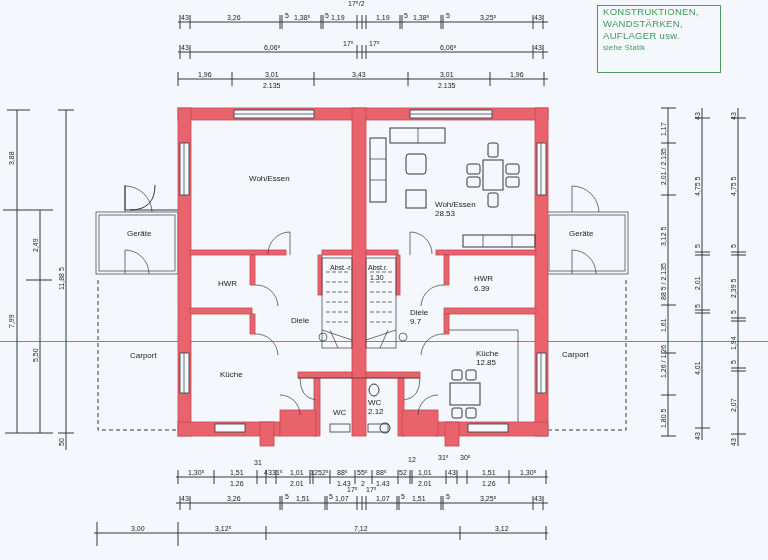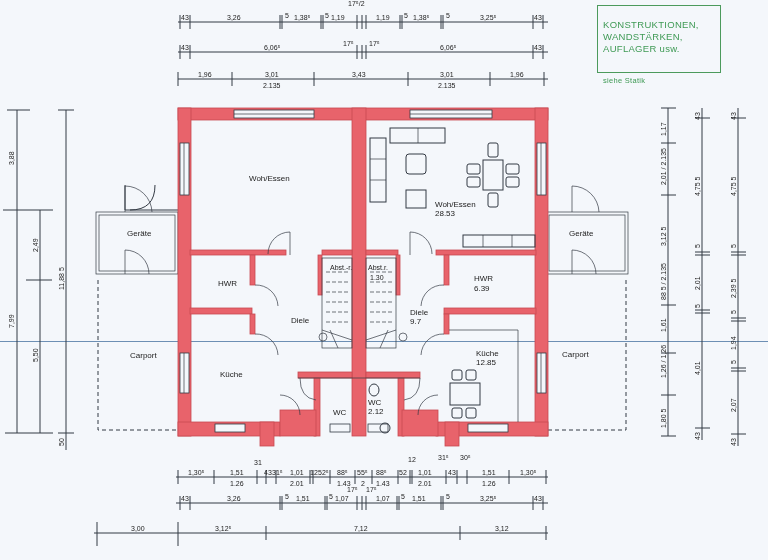--- a/index.html
+++ b/index.html
@@ -1,19 +1,19 @@
 <!DOCTYPE html>
 <html><head>
 <meta charset="utf-8">
 <style>
   html,body{margin:0;padding:0;}
   body{width:768px;height:560px;overflow:hidden;background:#f4f7fb;font-family:"Liberation Sans",sans-serif;position:relative;}
   #plan{position:absolute;left:0;top:0;width:768px;height:560px;}
-  .stamp{position:absolute;left:597px;top:5px;width:124px;height:68px;border:1.5px solid #4c9a5c;color:#3f9a55;font-family:"Liberation Sans",sans-serif;font-size:9.5px;line-height:12px;padding:13px 5px;box-sizing:border-box;letter-spacing:0.3px;}
-  .stamp .small{font-size:7.5px;margin-top:20px;}
+  .stamp{position:absolute;left:597px;top:5px;width:124px;height:68px;border:1.5px solid #4c9a5c;color:#3f9a55;font-family:"Liberation Sans",sans-serif;font-size:9.5px;line-height:12px;padding:0 5px;box-sizing:border-box;letter-spacing:0.3px;}
+  .stamp .small{font-size:7.5px;}
   .hline{position:absolute;left:0;width:768px;height:1px;background:#6d8fb4;}
   svg text{font-family:"Liberation Sans",sans-serif;}
 </style>
 </head>
 <body>
 
 <div class="stamp">
   <div>KONSTRUKTIONEN,</div>
   <div>WANDSTÄRKEN,</div>
   <div>AUFLAGER usw.</div>

